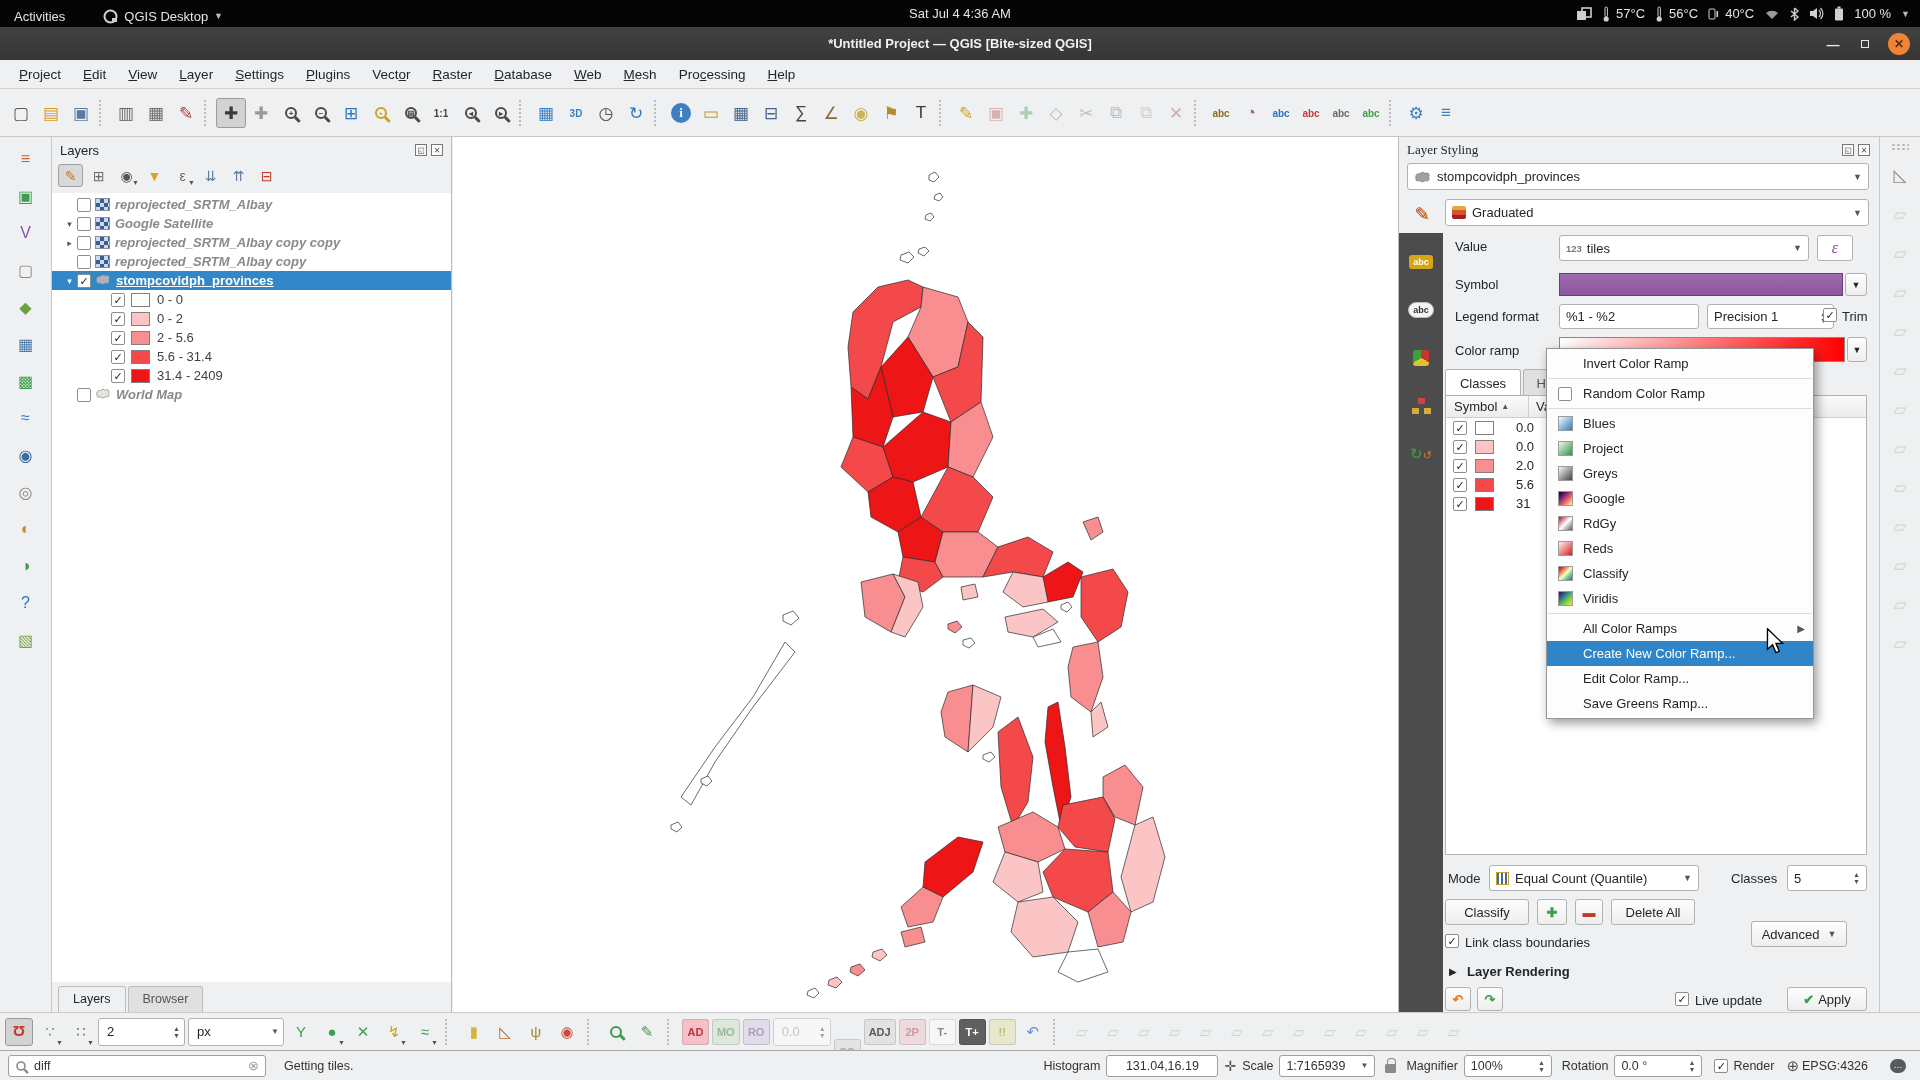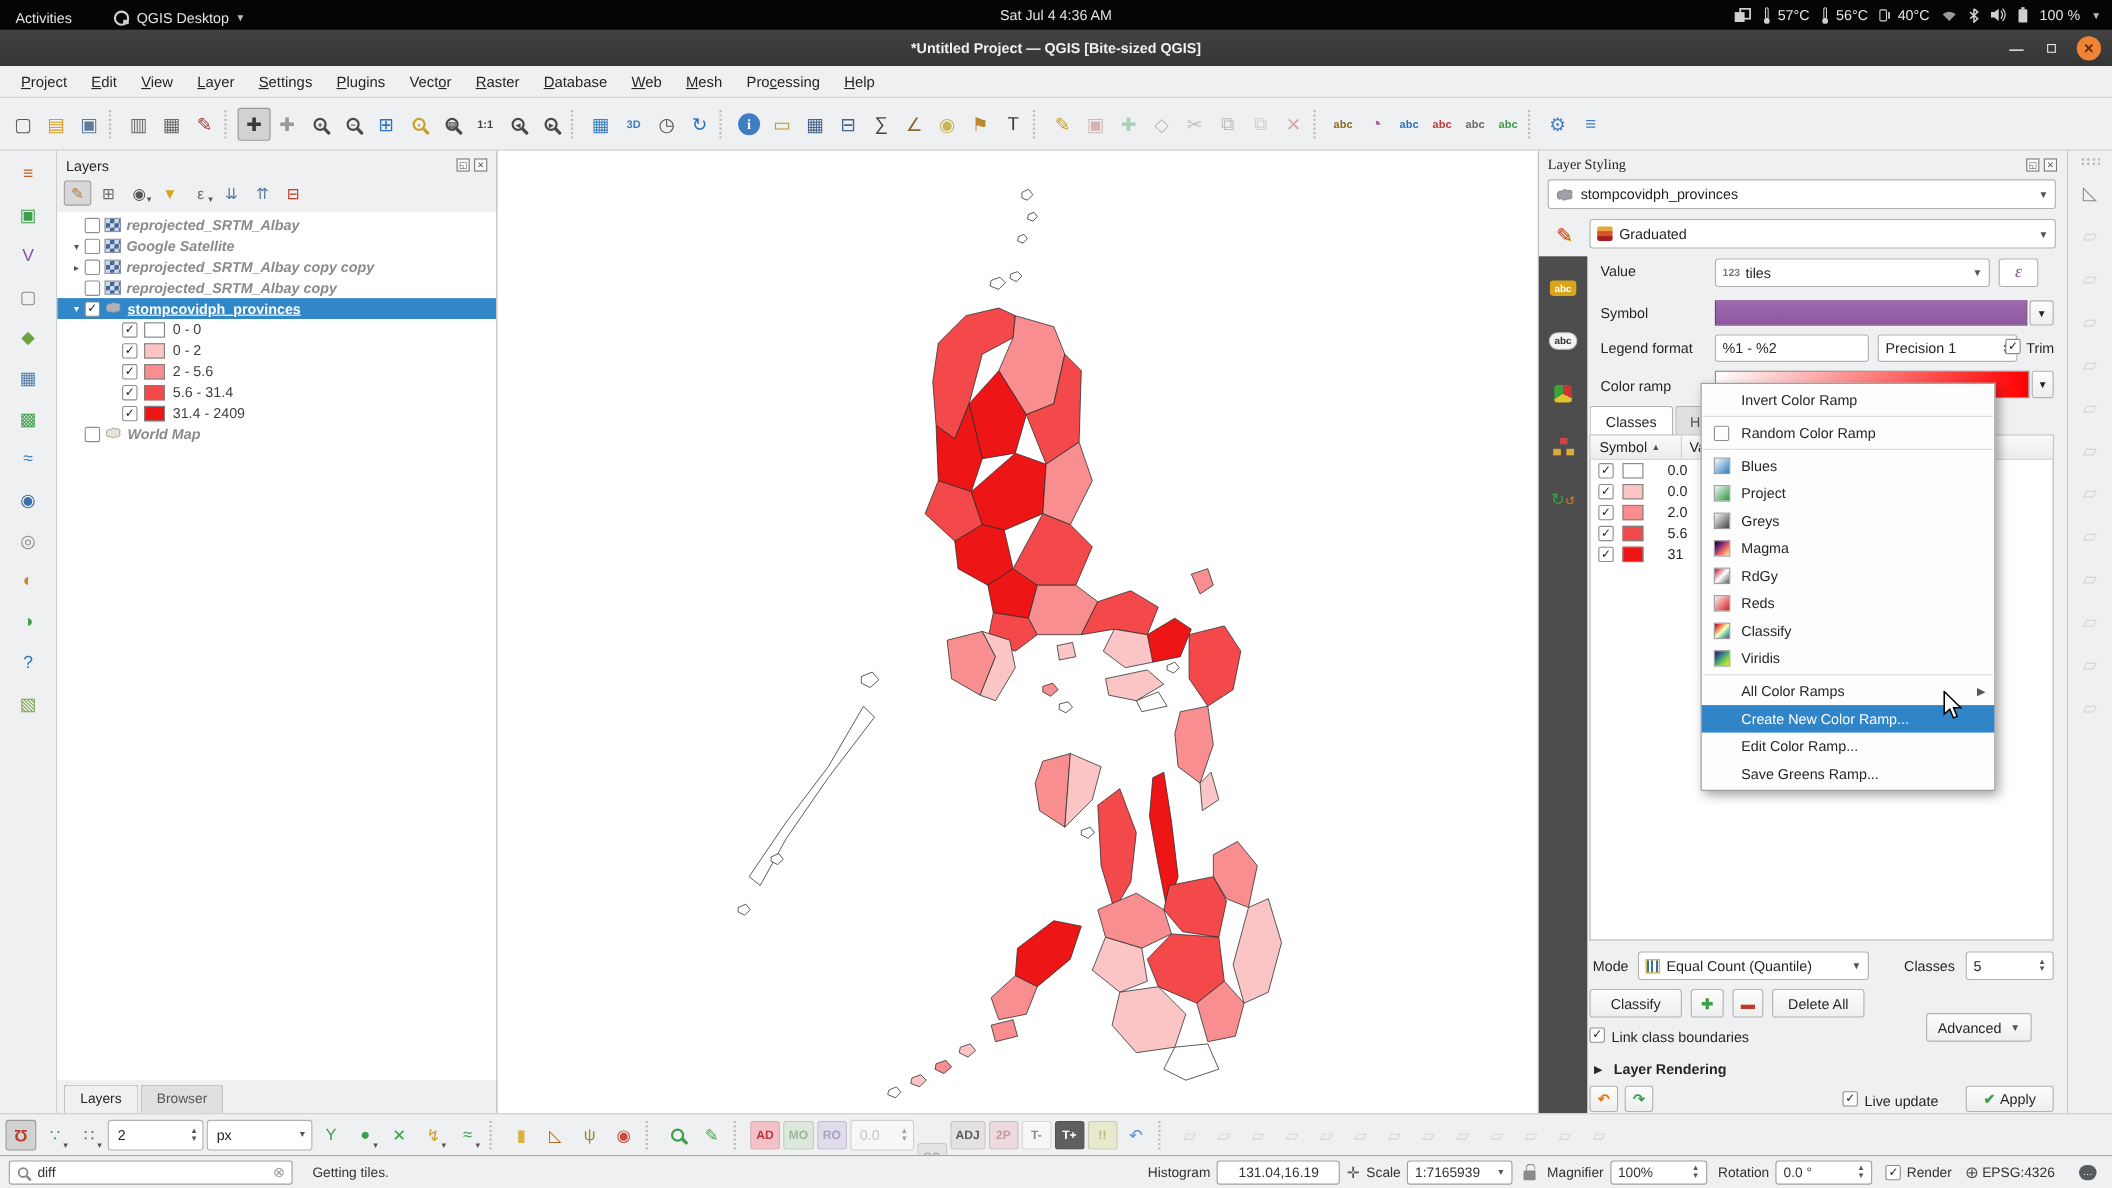--- a/index.html
+++ b/index.html
@@ -819,21 +819,21 @@
     <div class="mitem">
       <span class="mic">
         <span class="mswatch" style="background: linear-gradient(135deg, rgb(250, 250, 250), rgb(66, 66, 66));"></span>
       </span>
       <span>Greys</span>
     </div>
     <div class="mitem">
       <span class="mic">
         <span class="mswatch" style="background: linear-gradient(135deg, rgb(0, 0, 4), rgb(125, 36, 130), rgb(248, 118, 92), rgb(252, 253, 191));"></span>
       </span>
-      <span>Magma</span>
+      <span>Google</span>
     </div>
     <div class="mitem">
       <span class="mic">
         <span class="mswatch" style="background: linear-gradient(135deg, rgb(194, 10, 36), rgb(255, 255, 255), rgb(90, 90, 90));"></span>
       </span>
       <span>RdGy</span>
     </div>
     <div class="mitem">
       <span class="mic">
         <span class="mswatch" style="background: linear-gradient(135deg, rgb(255, 245, 240), rgb(212, 31, 33));"></span>

